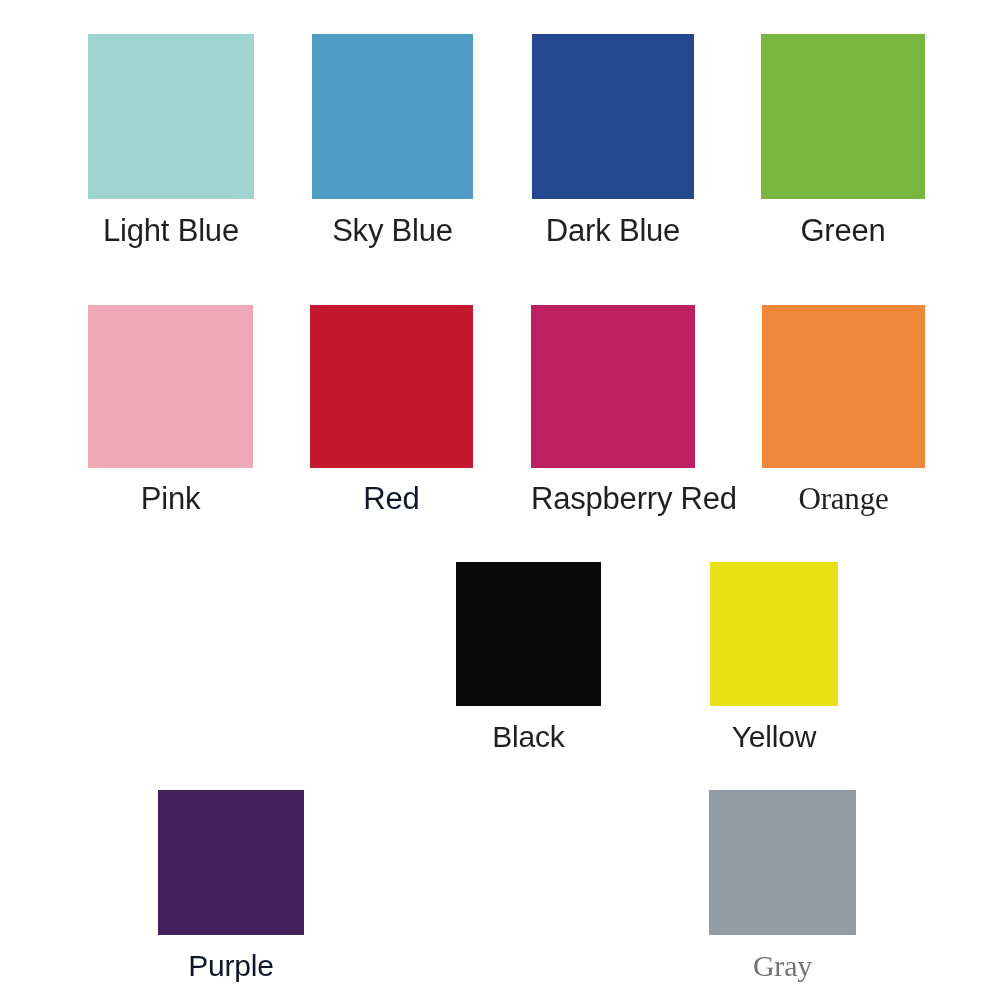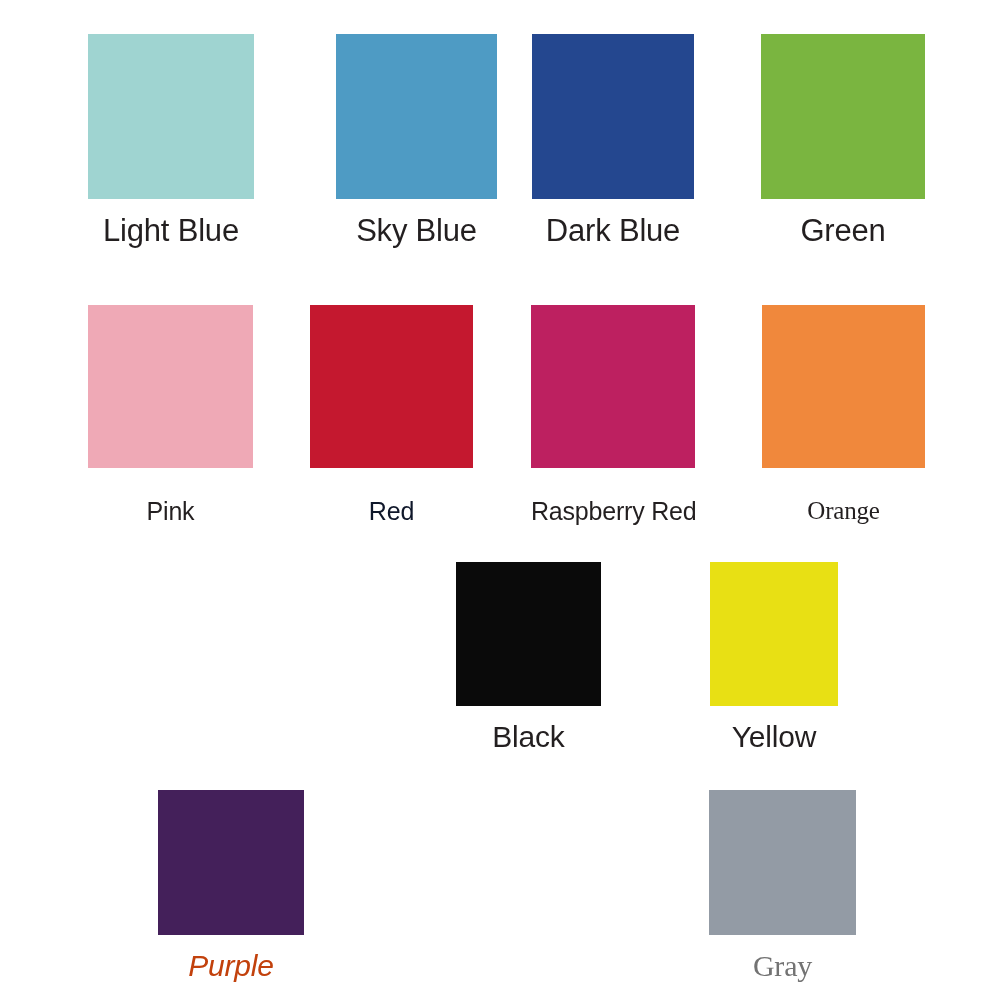--- a/index.html
+++ b/index.html
@@ -49,42 +49,41 @@
   
   .row-1 .swatch-chip { height: 165px; }
   .row-1 .swatch-label {
     font-size: 31px;
     padding-top: 16px;
   }
 
   
   .row-2 .swatch-chip { height: 163px; }
   .row-2 .swatch-label {
-    font-size: 25px;
+    font-size: 31px;
     padding-top: 15px;
-    margin-top: 15px;
   }
 
   
   .row-3 .swatch-chip { height: 144px; }
   .row-3 .swatch-label {
     font-size: 30px;
     padding-top: 15px;
   }
 
   
   .row-4 .swatch-chip { height: 145px; }
   .row-4 .swatch-label {
     font-size: 30px;
     padding-top: 15px;
   }
 
   
   .cell-r1c1 { left: 88px;  top: 34px;  width: 166px; }
-  .cell-r1c2 { left: 312px; top: 34px;  width: 161px; margin-left: 24px; }
+  .cell-r1c2 { left: 312px; top: 34px;  width: 161px; }
   .cell-r1c3 { left: 532px; top: 34px;  width: 162px; }
   .cell-r1c4 { left: 761px; top: 34px;  width: 164px; }
 
   .cell-r2c1 { left: 88px;  top: 305px; width: 165px; }
   .cell-r2c2 { left: 310px; top: 305px; width: 163px; }
   .cell-r2c3 { left: 531px; top: 305px; width: 164px; }
   .cell-r2c4 { left: 762px; top: 305px; width: 163px; font-family: Liberation Serif, serif; }
 
   .cell-r3c1 { left: 164px; top: 562px; width: 146px; }
   .cell-r3c2 { left: 432px; top: 562px; width: 145px; margin-left: 24px; }
@@ -144,21 +143,21 @@
     <span class="swatch-label" style="color: rgb(35, 31, 32);">Black</span>
   </div>
 
   <div class="swatch-cell row-3 cell-r3c3">
     <span class="swatch-chip" style="background-color: rgb(232, 224, 20);"></span>
     <span class="swatch-label" style="color: rgb(35, 31, 32);">Yellow</span>
   </div>
 
   <div class="swatch-cell row-4 cell-r4c1">
     <span class="swatch-chip" style="background-color: rgb(68, 32, 90);"></span>
-    <span class="swatch-label" style="color: #c2410c; font-style: italic;">Purple</span>
+    <span class="swatch-label" style="color: #0f172a;">Purple</span>
   </div>
 
   <div class="swatch-cell row-4 cell-r4c2">
     <span class="swatch-chip" style="background-color: rgb(147, 155, 165);"></span>
     <span class="swatch-label" style="color: #737373; font-family: Liberation Serif, serif;">Gray</span>
   </div>
 
 </div>
 
 </body></html>

